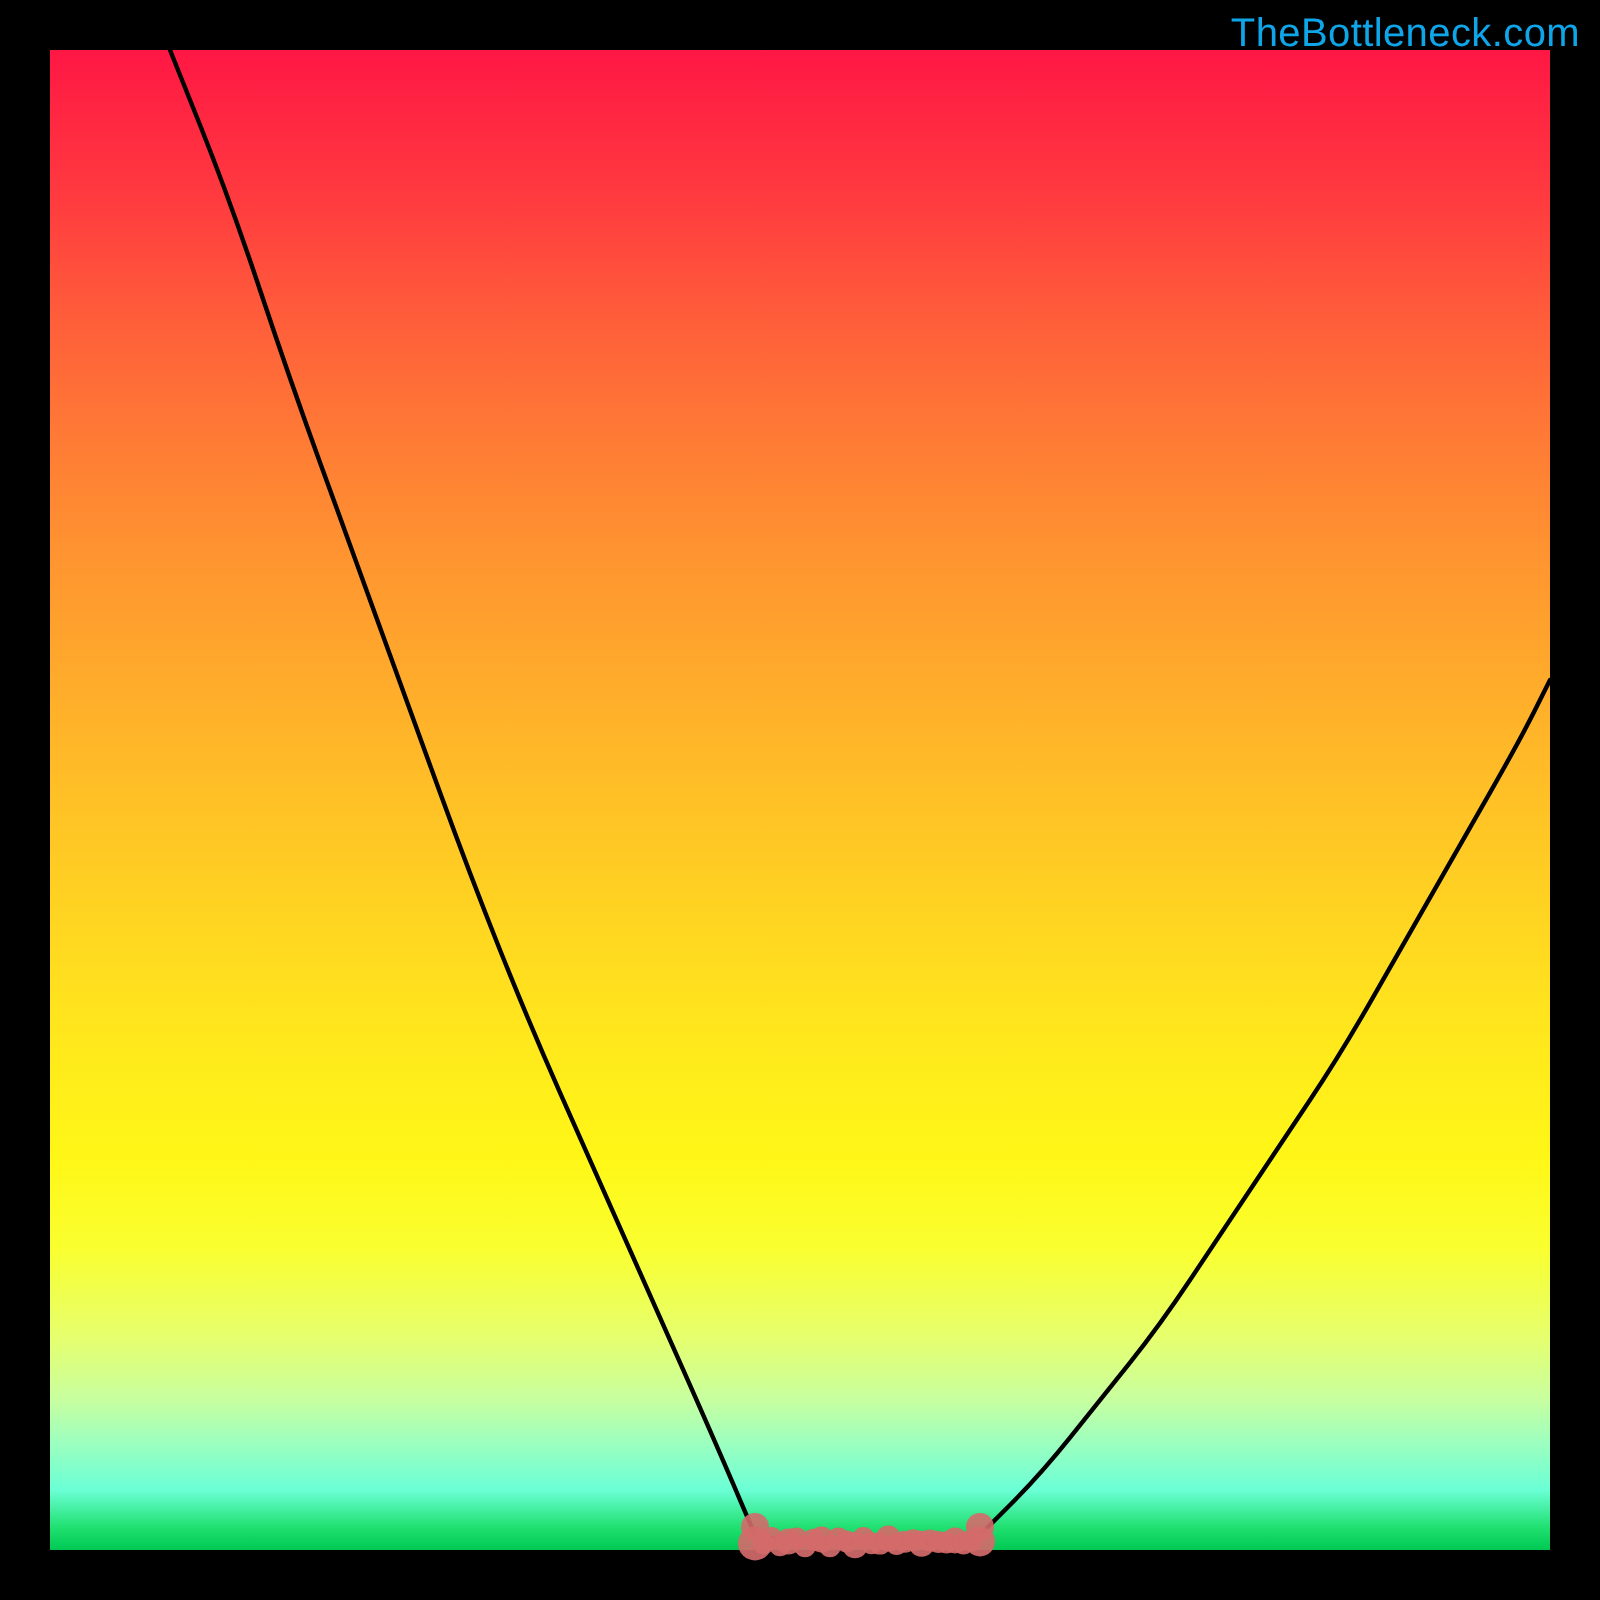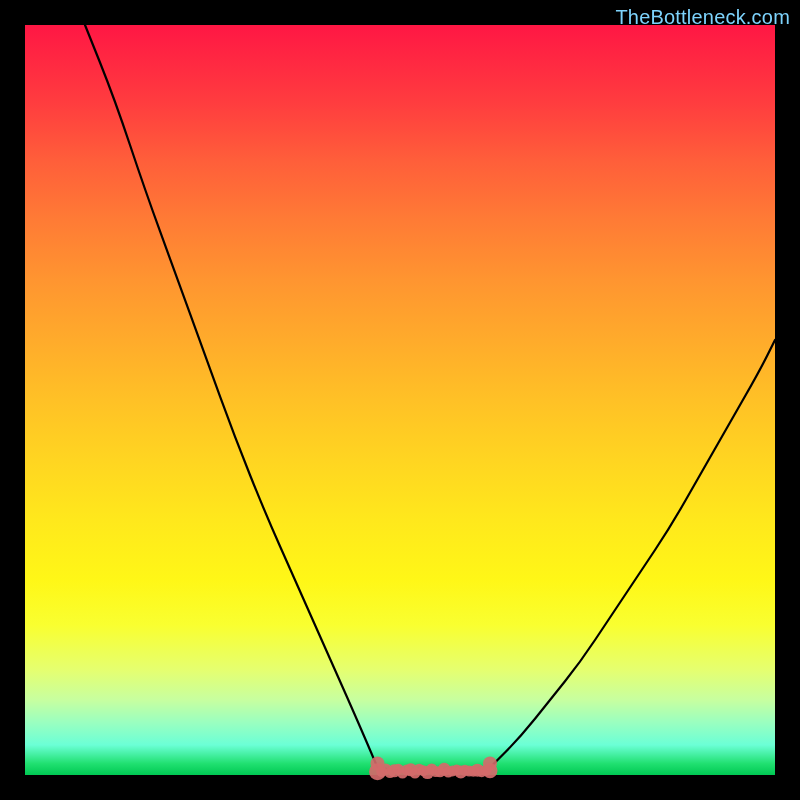--- a/index.html
+++ b/index.html
@@ -35,21 +35,21 @@
       #20e070 98.5%,
       #00c853 100%
     );
   }
   .watermark {
     position: absolute;
     top: 6px;
     right: 10px;
     font-family: Arial, Helvetica, sans-serif;
     font-size: 20px;
-    color: #7dd3fc;
+    color: #0ea5e9;
     font-weight: 500;
     letter-spacing: 0.2px;
   }
   svg.overlay {
     position: absolute;
     left: 0; top: 0;
     width: 750px;
     height: 750px;
     overflow: visible;
   }

